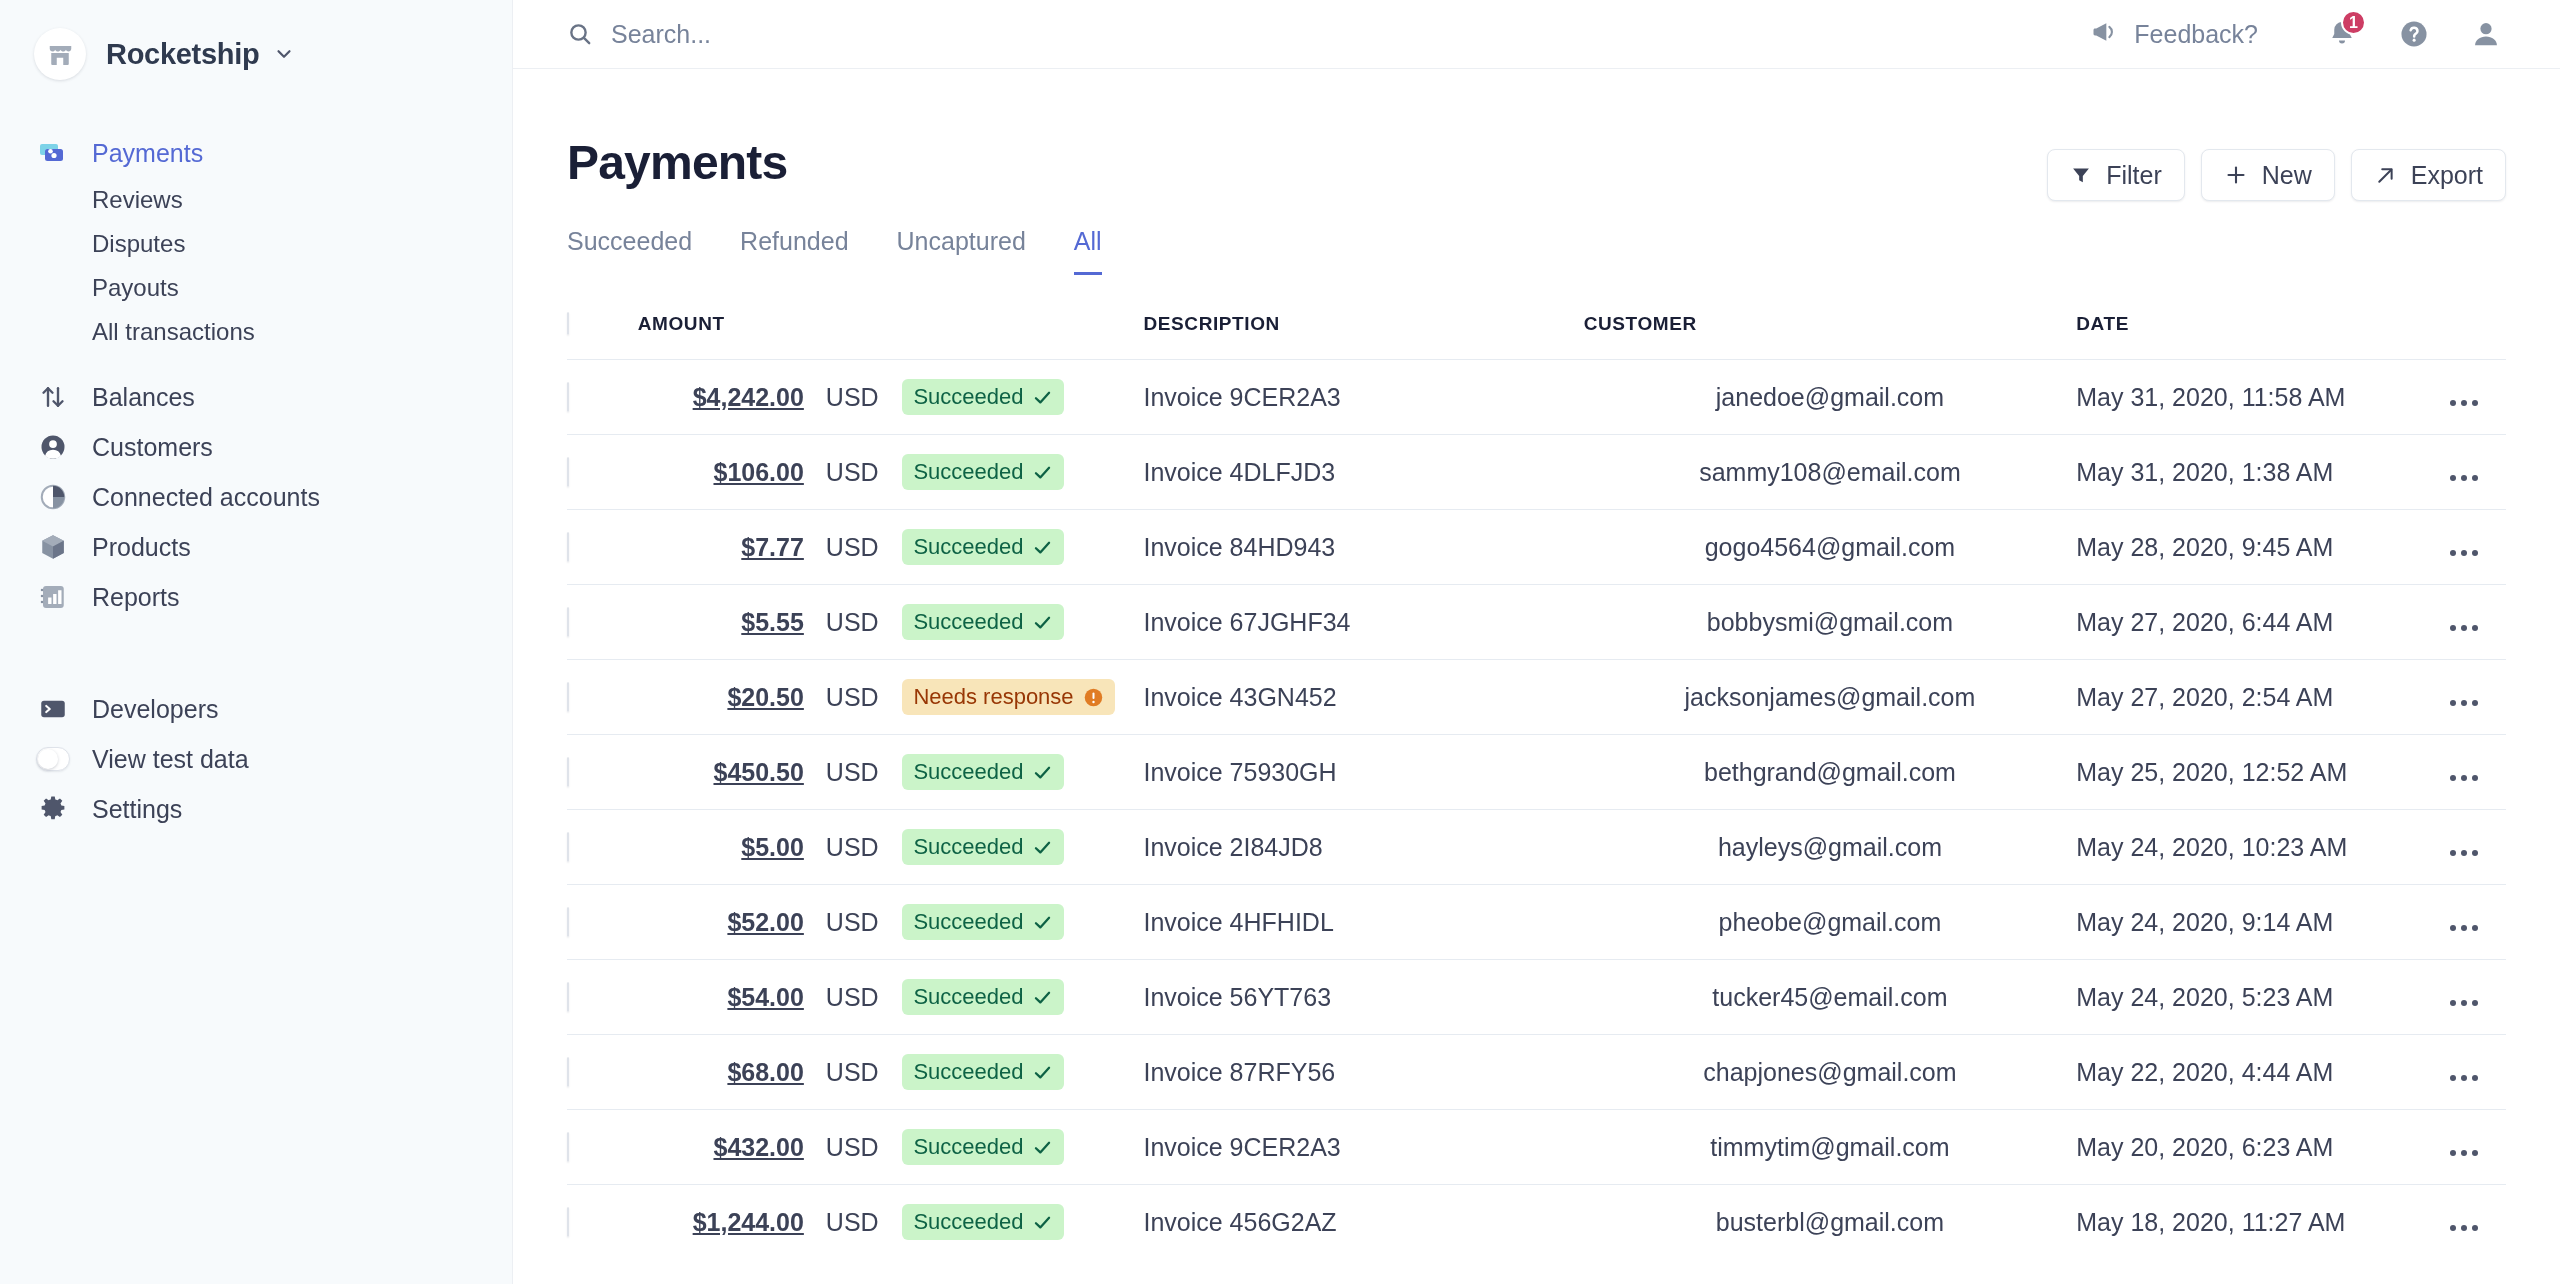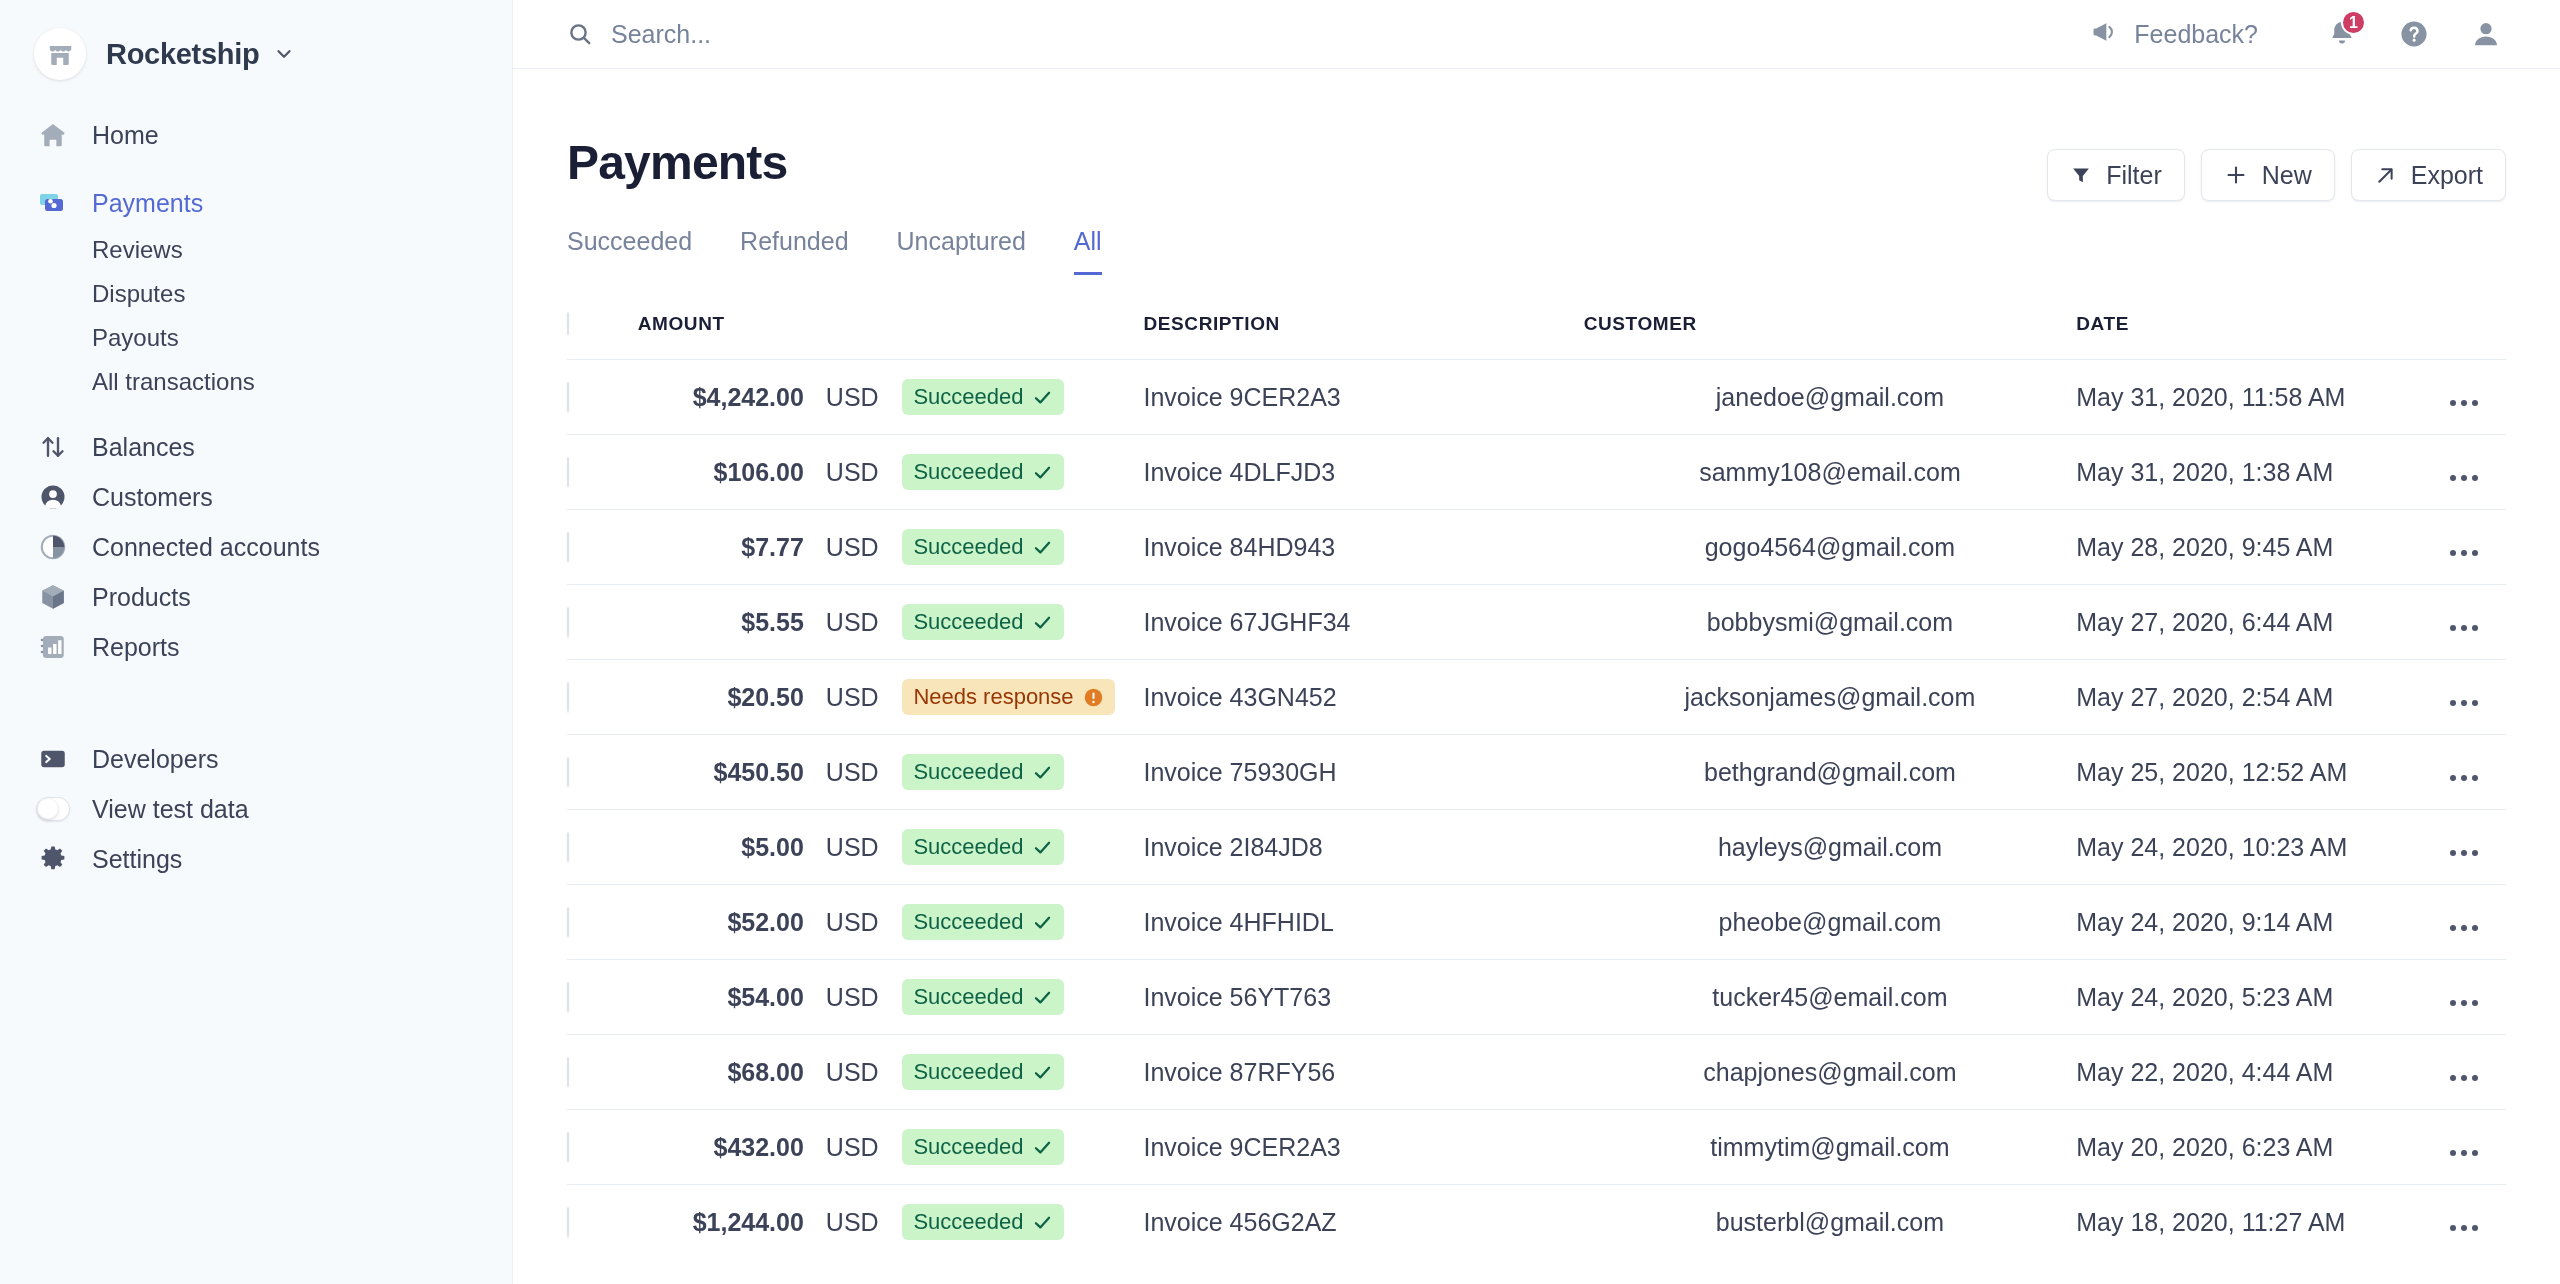--- a/index.html
+++ b/index.html
@@ -140,21 +140,21 @@
   .c-check { width: 56px; }
   .c-amount { width: 170px; text-align: right; }
   .c-cur { width: 94px; padding-left: 22px !important; }
   .c-status { width: 230px; }
   .c-desc { width: 420px; }
   .c-cust { width: 470px; text-align: center; }
   .c-date { width: 330px; }
   .c-more { width: 80px; text-align: center; }
 
   th.c-amount { text-align: left !important; padding-left: 12px !important; }
-  td.c-amount { font-weight: bold; color: #1a1f36; padding-right: 0 !important; }
+  td.c-amount { font-weight: bold; color: #1a1f36; padding-right: 0 !important; text-decoration: underline; }
   td.c-cur { color: #3c4257; }
   td.c-cust { color: #3c4257; }
   td.c-date { color: #3c4257; }
 
   .cbox {
     width: 28px; height: 28px; border-radius: 7px;
     background: #fff; border: 1px solid #dfe3ea;
     box-shadow: 0 1px 2px rgba(60,66,87,.10);
     cursor: pointer;
   }
@@ -190,28 +190,20 @@
       <div class="brand-name">Rocketship</div>
       <div class="brand-caret">
         <svg width="22" height="22" viewBox="0 0 24 24" fill="none" stroke="#4f566b" stroke-width="2.4" stroke-linecap="round" stroke-linejoin="round">
             <polyline points="6 9 12 15 18 9"></polyline>
           </svg>
       </div>
     </div>
 
     <nav class="nav">
 
-      <div class="nav-item">
-        <span class="ico">
-          <svg width="30" height="30" viewBox="0 0 24 24" fill="#a3acb9">
-              <path d="M12 3.2L2.6 10.4l1.3 1.7 1.1-.84V20c0 .55.45 1 1 1h3.3v-5.3h5.4V21h3.3c.55 0 1-.45 1-1v-8.74l1.1.84 1.3-1.7L12 3.2z"></path>
-            </svg>
-        </span>
-        <span class="lbl">Home</span>
-      </div>
 
       <div class="nav-gap-sm"></div>
 
       <div class="nav-item active">
         <span class="ico">
           <svg width="32" height="32" viewBox="0 0 32 32">
             <rect x="3" y="7" width="18" height="11" rx="2" fill="#7dd3e8"></rect>
             <rect x="8" y="12" width="18" height="12" rx="2.5" fill="#5469d4"></rect>
             <circle cx="13.5" cy="14.2" r="2.3" fill="#ffffff"></circle>
             <circle cx="17" cy="18.5" r="2.6" fill="#ffffff"></circle>

